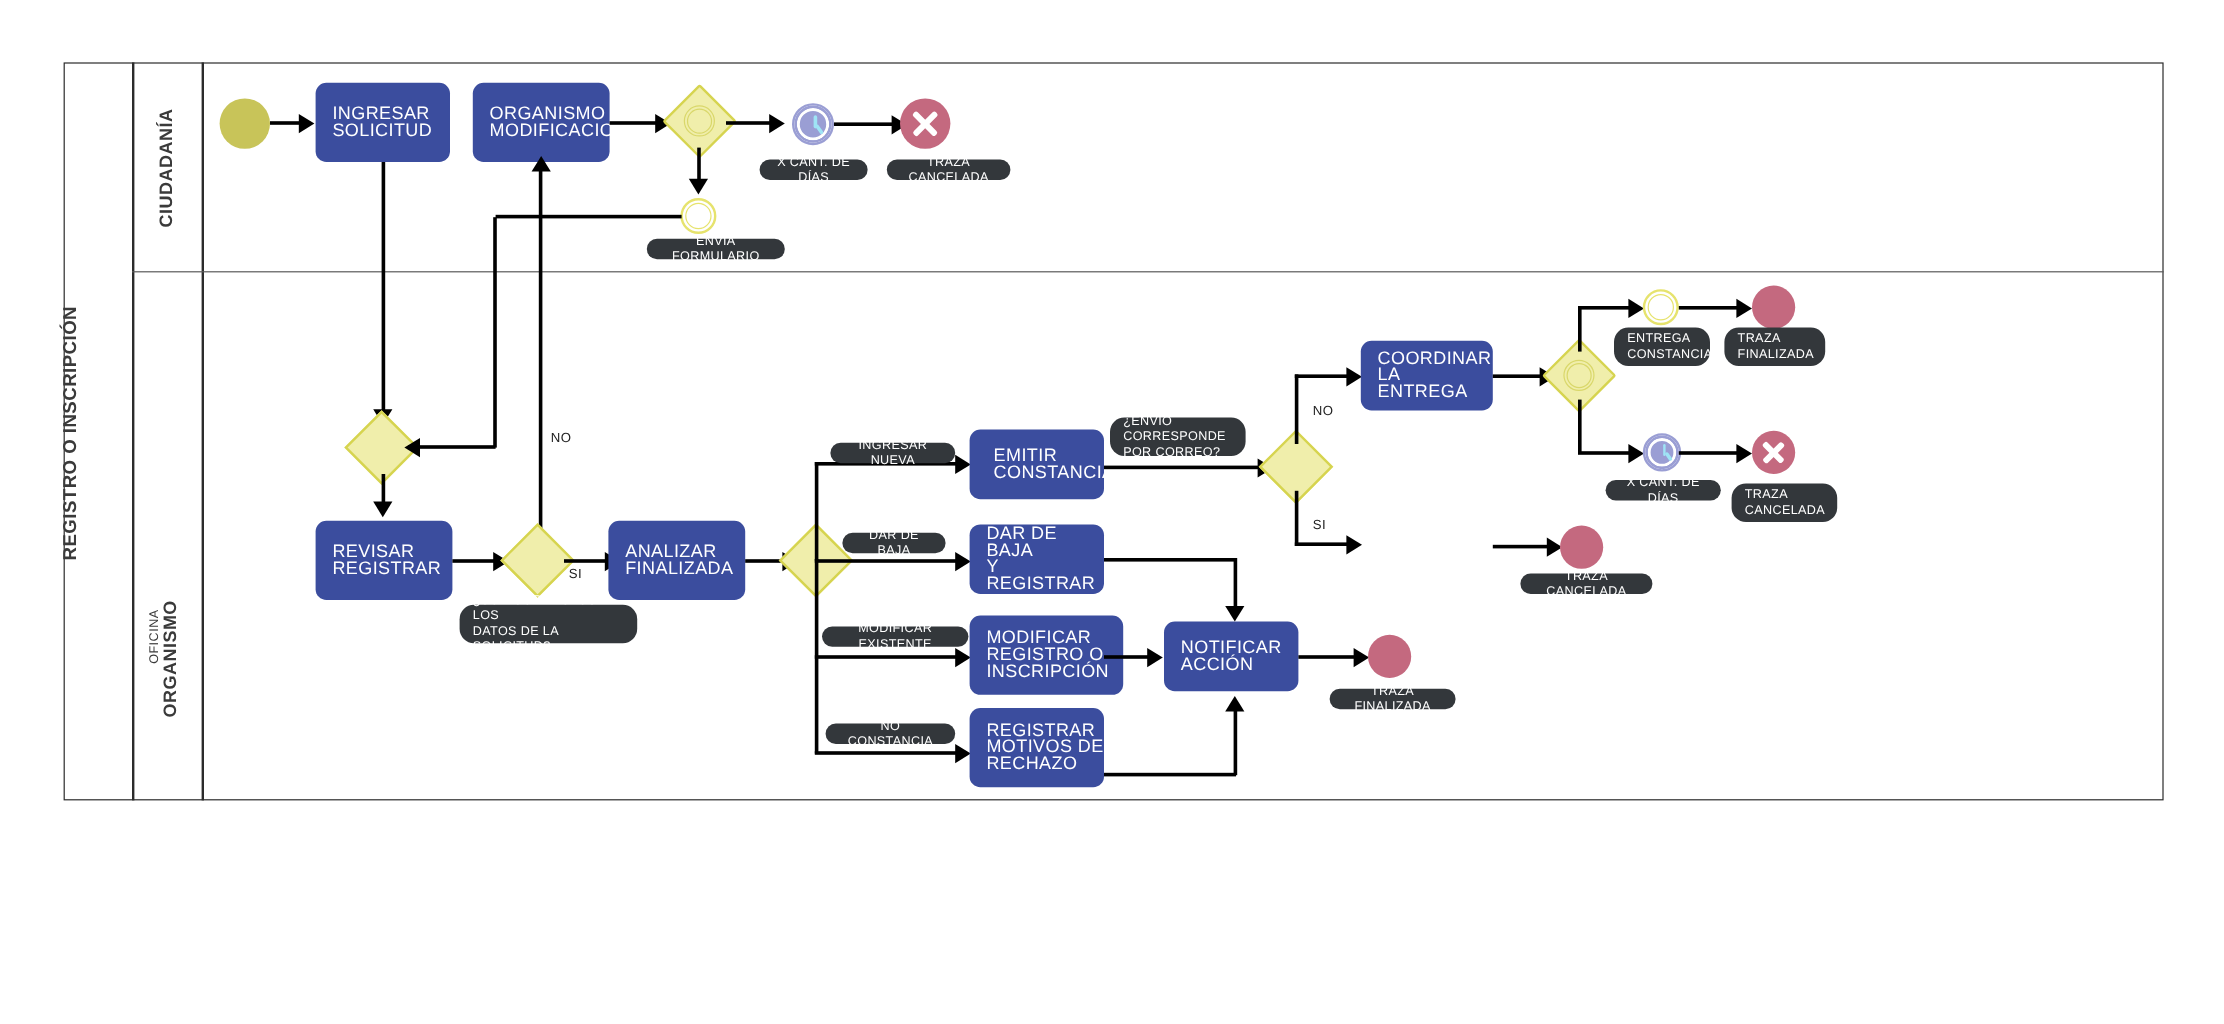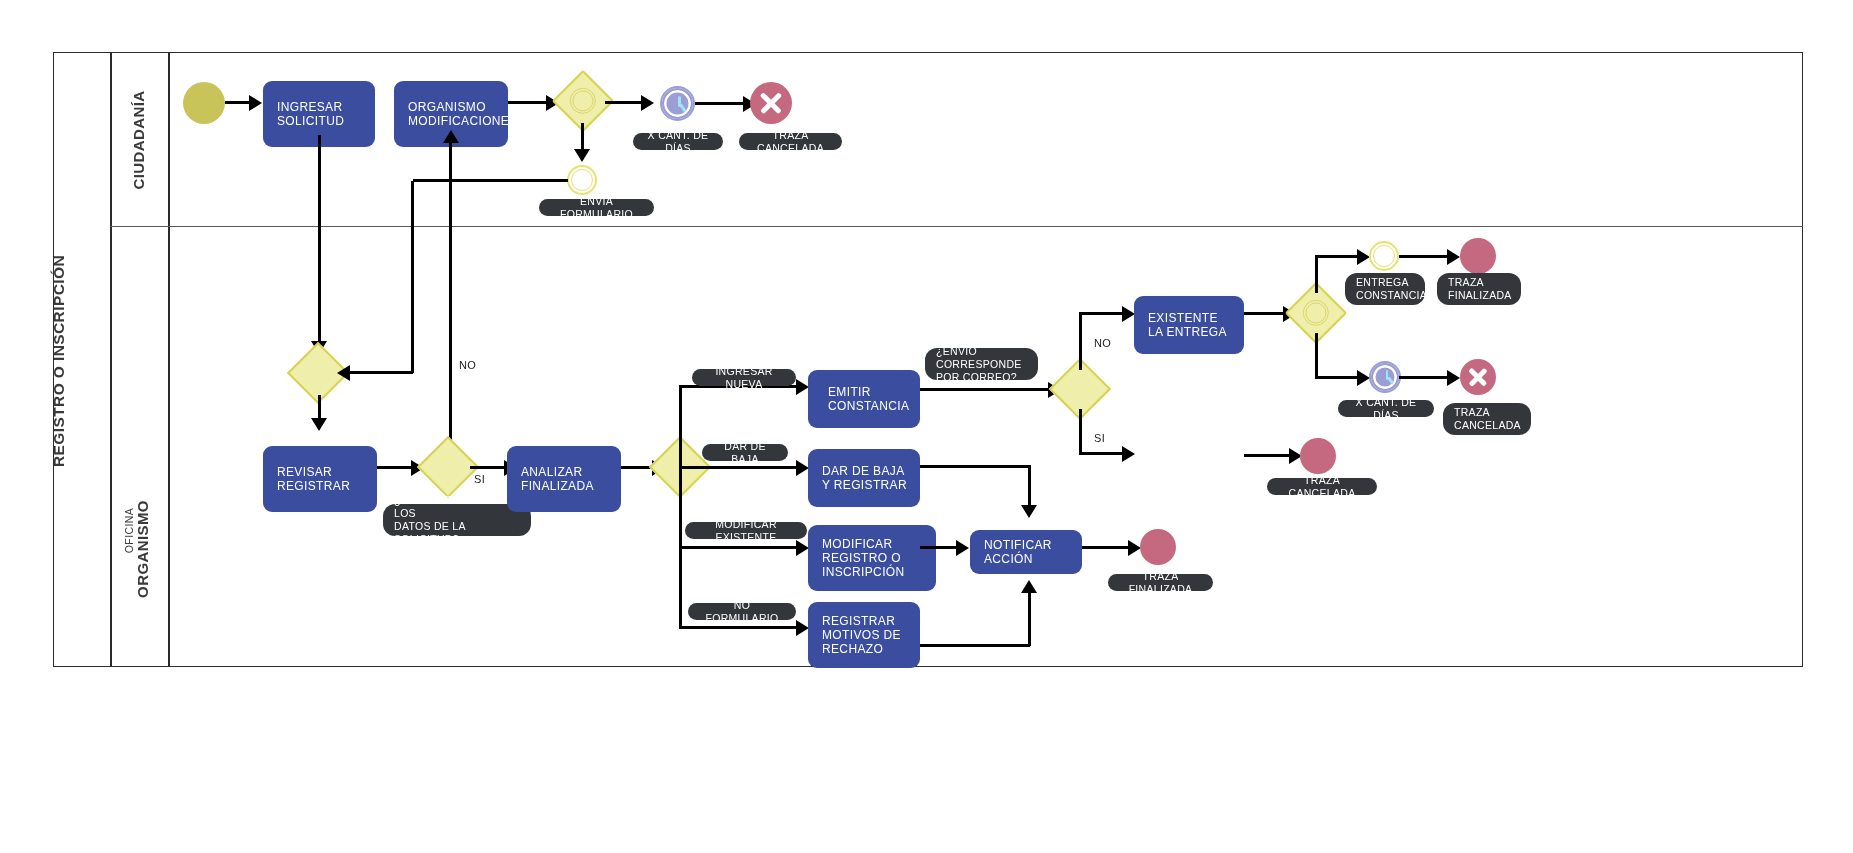--- a/index.html
+++ b/index.html
@@ -17,24 +17,23 @@
     display:flex;align-items:center;justify-content:center;
     color:#3a3a3a;letter-spacing:.4px;white-space:nowrap;
   }
   .pool-label{font-size:15.5px;font-weight:600;}
   .lane-label{font-size:15px;font-weight:600;}
   .lane-label.small{font-size:10.5px;font-weight:400;}
 
   
   .task{
     position:absolute;background:#3b4d9e;border-radius:9px;
-    color:#ffffff;font-size:12px;line-height:14px;letter-spacing:.35px;
+    color:#ffffff;font-size:15px;line-height:14px;letter-spacing:.35px;
     display:flex;align-items:center;padding:0 0 0 14px;box-sizing:border-box;
     white-space:pre-line;
-    margin-top:12px;
   }
 
   
   .gw{position:absolute;}
   .gw i{
     display:block;width:100%;height:100%;
     background:#f0eeab;border:2px solid #d6d44f;
     transform:rotate(45deg);box-sizing:border-box;
   }
   .gw.evt i{border-radius:2px;}
@@ -215,39 +214,39 @@
 
   <div class="ln" style="left:679px;top:546px;width:120px;height:2.5px;"></div>
   <div class="ah r" style="left:796px;top:540px;"></div>
   <div class="pill" style="left:685px;top:522px;width:122px;height:17px;">MODIFICAR EXISTENTE</div>
   <div class="task" style="left:808px;top:513px;width:128px;height:66px;">MODIFICAR
 REGISTRO O
 INSCRIPCIÓN</div>
 
   <div class="ln" style="left:679px;top:626px;width:120px;height:2.5px;"></div>
   <div class="ah r" style="left:796px;top:620px;"></div>
-  <div class="pill" style="left:688px;top:603px;width:108px;height:17px;">NO FORMULARIO</div>
+  <div class="pill" style="left:688px;top:603px;width:108px;height:17px;">NO CONSTANCIA</div>
   <div class="task" style="left:808px;top:590px;width:112px;height:66px;">REGISTRAR
 MOTIVOS DE
 RECHAZO</div>
 
   <div class="ln" style="left:920px;top:388px;width:131px;height:2.5px;"></div>
   <div class="ah r" style="left:1048px;top:382px;"></div>
   <div class="pill left" style="left:925px;top:348px;width:113px;height:32px;">¿ENVIÓ CORRESPONDE
 POR CORREO?</div>
 
   <div class="gw" style="left:1058px;top:367px;width:44px;height:44px;">
       <i></i>
     </div>
 
   <div class="ln" style="left:1079px;top:312px;width:2.5px;height:58px;"></div>
   <div class="ln" style="left:1079px;top:312px;width:46px;height:2.5px;"></div>
   <div class="ah r" style="left:1122px;top:306px;"></div>
   <div class="elabel" style="left:1094px;top:337px;">NO</div>
-  <div class="task" style="left:1134px;top:284px;width:110px;height:58px;">EXISTENTE
+  <div class="task" style="left:1134px;top:284px;width:110px;height:58px;">COORDINAR
 LA ENTREGA</div>
 
   <div class="ln" style="left:1079px;top:409px;width:2.5px;height:46px;"></div>
   <div class="ln" style="left:1079px;top:452px;width:46px;height:2.5px;"></div>
   <div class="ah r" style="left:1122px;top:446px;"></div>
   <div class="elabel" style="left:1094px;top:432px;">SI</div>
 
   <div class="ln" style="left:1244px;top:454px;width:50px;height:2.5px;"></div>
   <div class="ah r" style="left:1289px;top:448px;"></div>
   <div class="ev ev-end" style="left:1300px;top:438px;width:36px;height:36px;"></div>
@@ -288,21 +287,21 @@
 
   <div class="ln" style="left:1399px;top:376px;width:53px;height:2.5px;"></div>
   <div class="ah r" style="left:1447px;top:370px;"></div>
   <div class="ev ev-end" style="left:1460px;top:359px;width:36px;height:36px;">
     <div class="xmark a"></div>
     <div class="xmark b"></div>
   </div>
   <div class="pill left" style="left:1443px;top:403px;width:88px;height:32px;">TRAZA
 CANCELADA</div>
 
-  <div class="task" style="left:970px;top:518px;width:112px;height:44px;">NOTIFICAR
+  <div class="task" style="left:970px;top:518px;width:112px;height:58px;">NOTIFICAR
 ACCIÓN</div>
 
   <div class="ln" style="left:920px;top:465px;width:110px;height:2.5px;"></div>
   <div class="ln" style="left:1028px;top:465px;width:2.5px;height:42px;"></div>
   <div class="ah d" style="left:1021px;top:505px;"></div>
 
   <div class="ln" style="left:920px;top:546px;width:38px;height:2.5px;"></div>
   <div class="ah r" style="left:956px;top:540px;"></div>
 
   <div class="ln" style="left:920px;top:644px;width:110px;height:2.5px;"></div>

